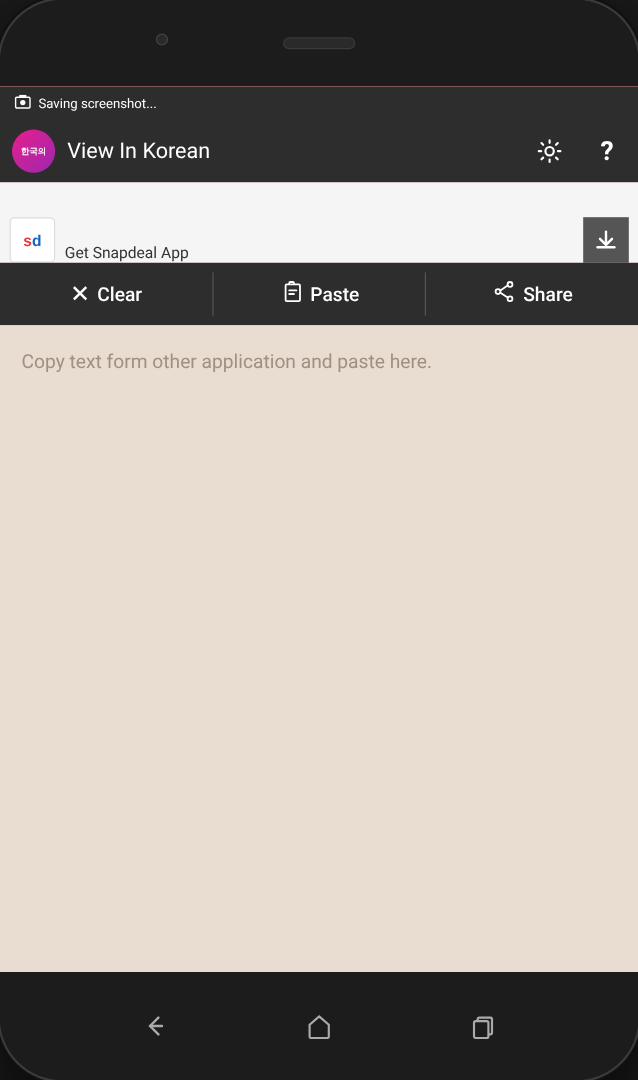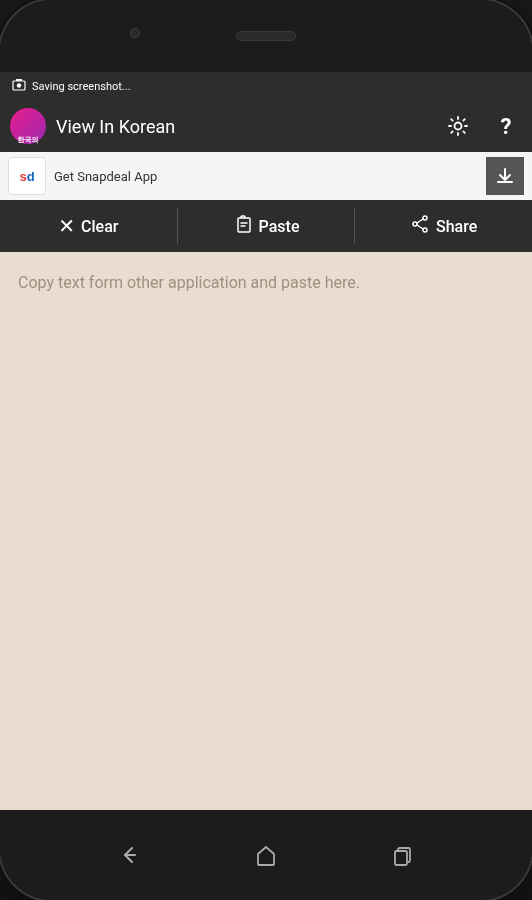--- a/index.html
+++ b/index.html
@@ -97,21 +97,21 @@
       align-items: center;
       padding: 0 10px;
       flex-shrink: 0;
     }
     .app-icon {
       width: 36px;
       height: 36px;
       border-radius: 50%;
       background: linear-gradient(135deg, #e91e8c, #9c27b0);
       display: flex;
-      align-items: flex-end;
+      align-items: center;
       justify-content: center;
       margin-right: 10px;
       flex-shrink: 0;
       font-size: 9px;
       color: white;
       font-weight: bold;
       text-align: center;
       line-height: 1.1;
     }
     .app-title {
@@ -132,23 +132,23 @@
       width: 32px;
       height: 32px;
       display: flex;
       align-items: center;
       justify-content: center;
     }
 
     
     .ad-banner {
       background: #f5f5f5;
-      height: 48px;
-      display: flex;
-      align-items: center;
+      height: 67px;
+      display: flex;
+      align-items: flex-end;
       padding: 0 8px;
       flex-shrink: 0;
     }
     .ad-icon {
       width: 38px;
       height: 38px;
       background: #fff;
       border: 1px solid #ddd;
       border-radius: 4px;
       display: flex;

